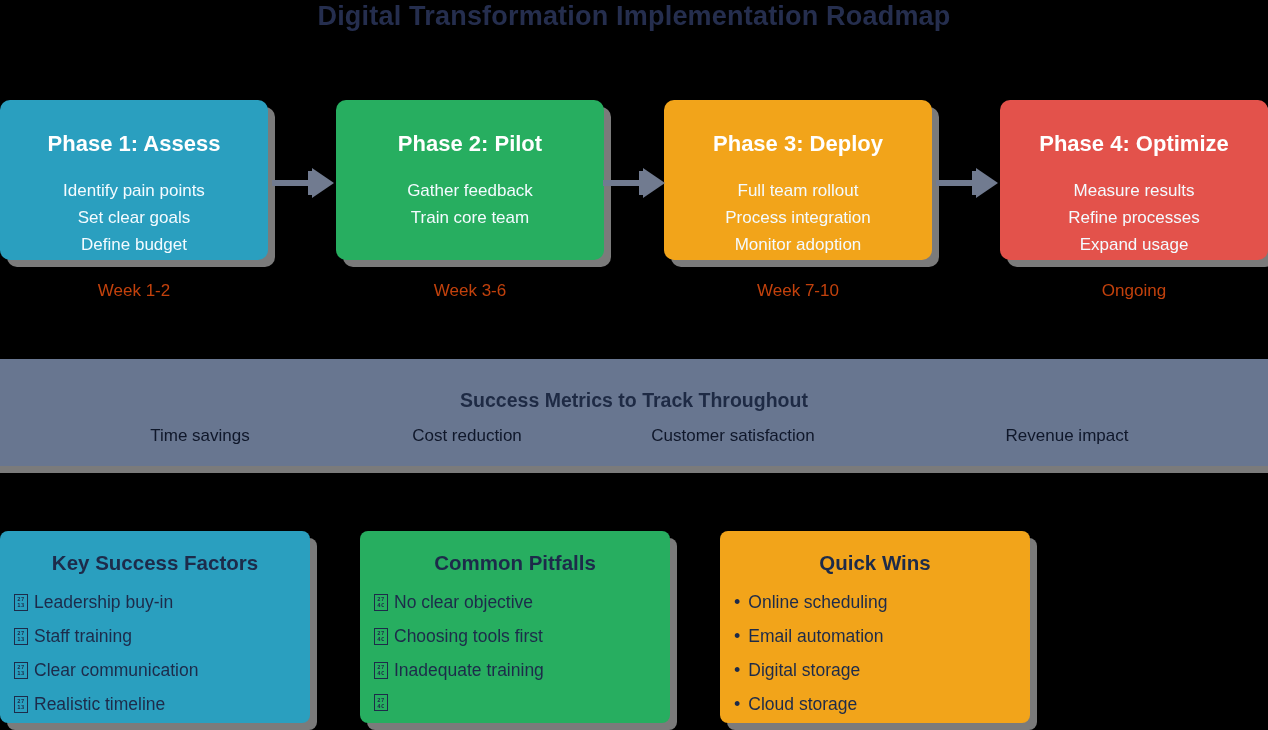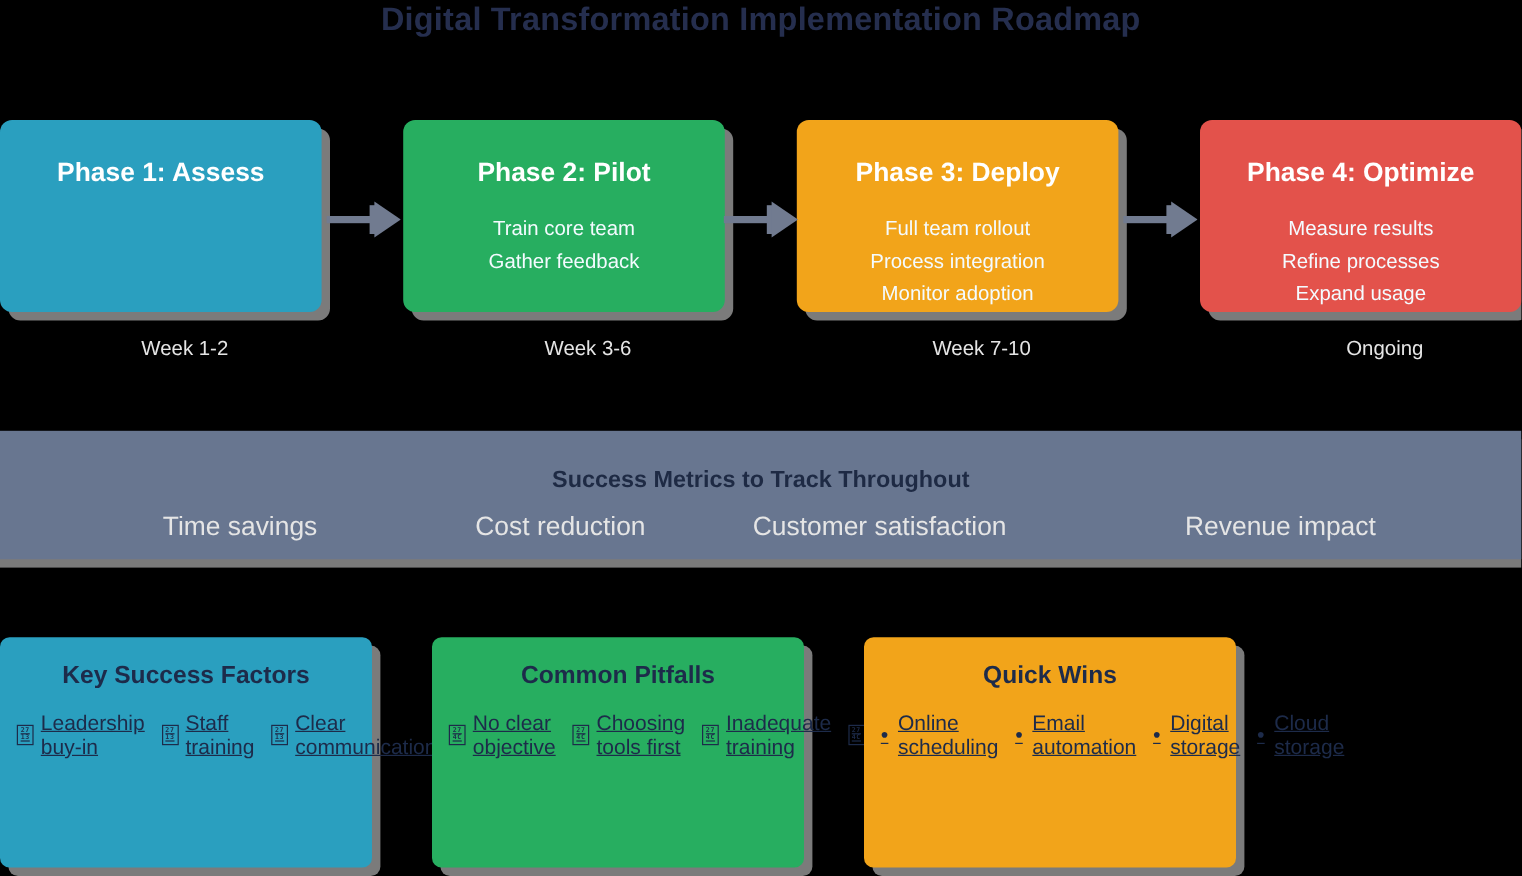--- a/index.html
+++ b/index.html
@@ -14,70 +14,75 @@
   }
   
   .phase-box{
     position:absolute;top:100px;width:268px;height:160px;border-radius:10px;
     box-shadow:7px 7px 0 0 #7b7b7b;color:#fff;text-align:center;box-sizing:border-box;
   }
   .phase-title{margin-top:31px;font-size:22px;font-weight:bold;}
   .phase-items{margin-top:20px;font-size:17px;line-height:27px;color:#f4fbff;}
   .phase-week{
     position:absolute;top:281px;width:268px;text-align:center;
-    font-size:17px;color:#e5e5e5;font-weight:500;padding-left:20px;
+    font-size:17px;color:#c2410c;font-weight:500;
   }
   
   .arrow{position:absolute;top:165px;width:62px;height:36px;color:#717B90;}
   
   .metrics-band{
     position:absolute;top:359px;left:0;width:1268px;height:107px;
     box-shadow:0 7px 0 0 #7b7b7b;
   }
   .metrics-title{
     position:absolute;top:30px;left:0;width:100%;text-align:center;
     font-size:19.5px;font-weight:bold;color:#1E2A44;
   }
   .metric-item{
     position:absolute;top:67px;transform:translateX(-50%);
-    font-size:22px;color:#e5e5e5;white-space:nowrap;
+    font-size:17px;color:#0f172a;white-space:nowrap;
   }
   
   .info-box{
     position:absolute;top:531px;width:310px;height:192px;border-radius:8px;
     box-shadow:7px 7px 0 0 #7b7b7b;color:#1D2B4A;box-sizing:border-box;
   }
   .info-title{margin-top:20px;text-align:center;font-size:20.5px;font-weight:bold;}
-  .info-items{margin-top:17px;padding:0 14px;display:flex;flex-direction:row;gap:14px;text-decoration:underline;}
+  .info-items{margin-top:17px;padding:0 14px;display:flex;flex-direction:column;gap:14px;}
   .info-item{display:flex;align-items:center;font-size:17.5px;line-height:20px;}
   .tofu{
     display:inline-flex;flex-direction:column;justify-content:center;
     border:1.3px solid #1D2B4A;width:12px;height:15px;margin-right:6px;flex:0 0 auto;
     font-family:"DejaVu Sans Mono",monospace;font-size:5.5px;font-weight:bold;
     line-height:6px;text-align:center;letter-spacing:.5px;
   }
   .dot-bullet{margin-right:8px;font-size:18px;line-height:18px;}
 </style>
 </head>
 <body>
 
 <div id="stage">
 
   <div class="main-title">Digital Transformation Implementation Roadmap</div>
 
   <div class="phase-box" style="left: 0px; background-color: rgb(42, 159, 191);">
     <div class="phase-title">Phase 1: Assess</div>
+    <div class="phase-items">
+      <div>Identify pain points</div>
+      <div>Set clear goals</div>
+      <div>Define budget</div>
+    </div>
   </div>
   <div class="phase-week" style="left:0">Week 1-2</div>
 
   <div class="phase-box" style="left: 336px; background-color: rgb(39, 174, 96);">
     <div class="phase-title">Phase 2: Pilot</div>
     <div class="phase-items">
+      <div>Gather feedback</div>
       <div>Train core team</div>
-      <div>Gather feedback</div>
     </div>
   </div>
   <div class="phase-week" style="left:336px">Week 3-6</div>
 
   <div class="phase-box" style="left: 664px; background-color: rgb(242, 164, 26);">
     <div class="phase-title">Phase 3: Deploy</div>
     <div class="phase-items">
       <div>Full team rollout</div>
       <div>Process integration</div>
       <div>Monitor adoption</div>

